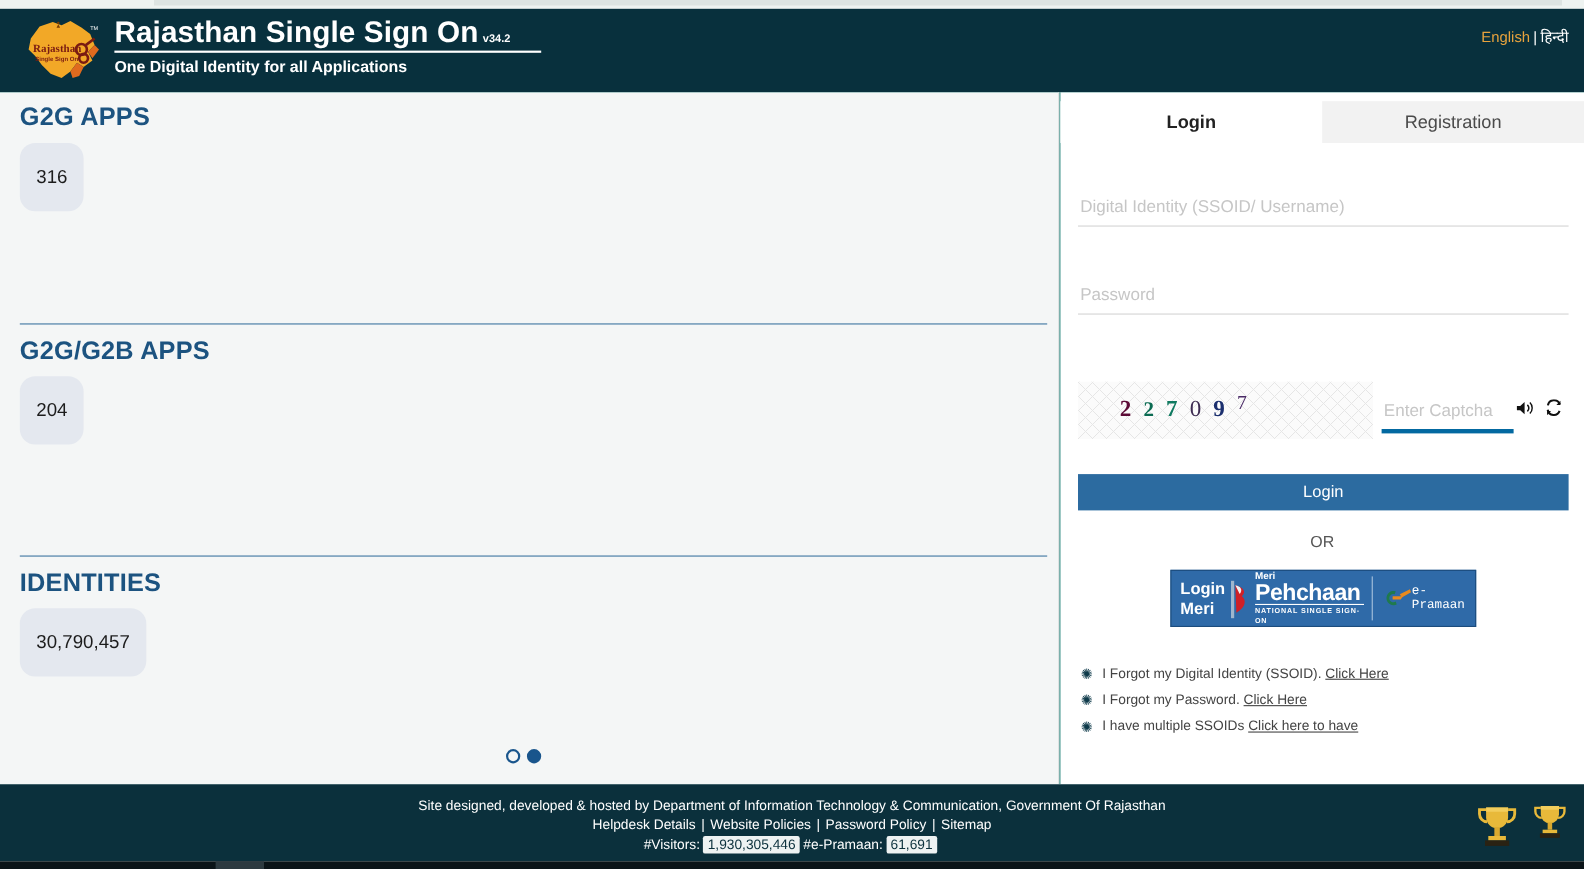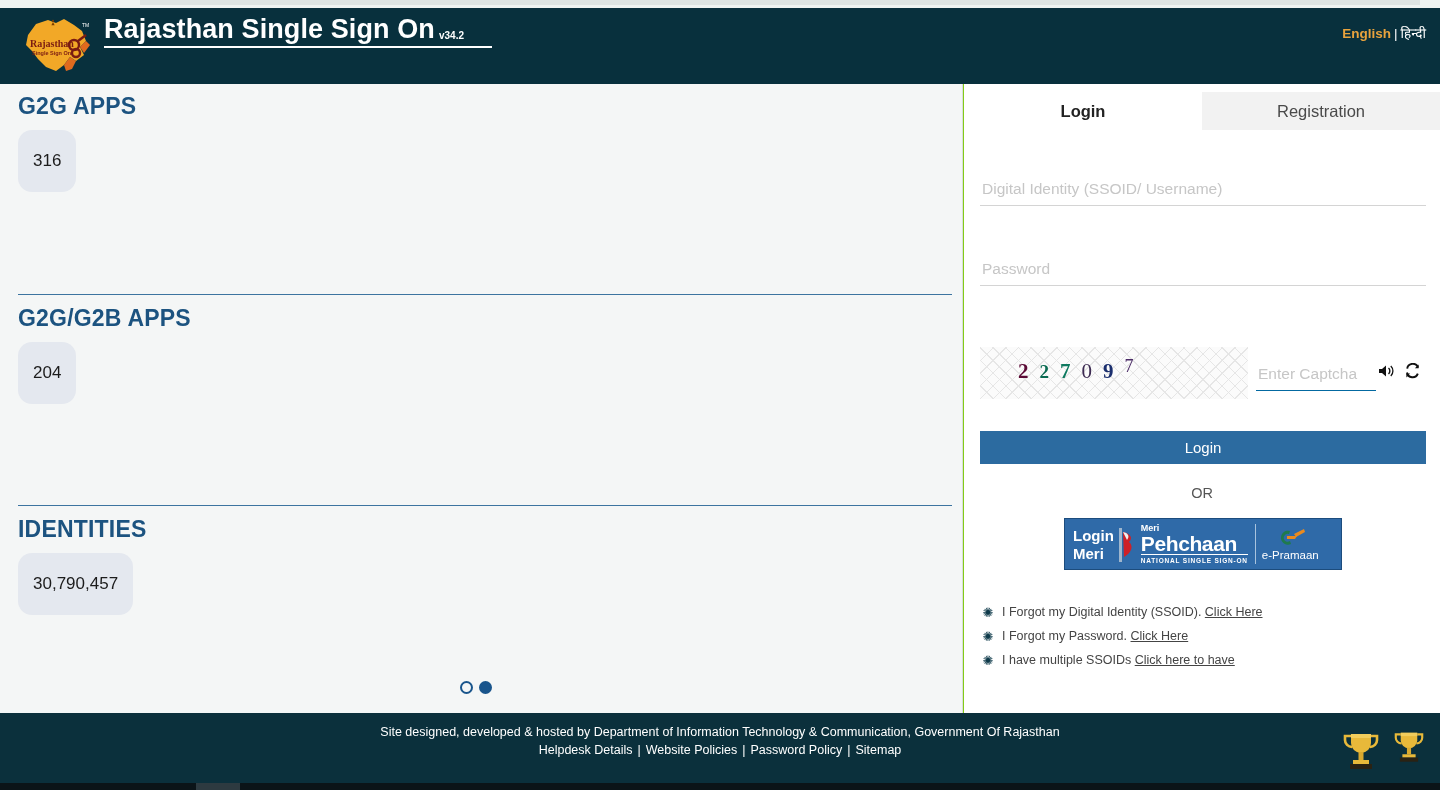--- a/index.html
+++ b/index.html
@@ -83,30 +83,30 @@
     white-space: nowrap;
   }
 
   .lang-block {
     position: absolute;
     right: 14px; top: 16px;
     font-size: 13.5px;
     color: #ffffff;
     white-space: nowrap;
   }
-  .lang-en { color: #e8a33d; text-decoration: none; font-weight: bold; }
+  .lang-en { color: #e8a33d; text-decoration: none; }
   .lang-sep { color: #ffffff; margin: 0 3px; }
   .lang-hi { color: #ffffff; text-decoration: none; }
 
   
   .body-wrap {
     position: absolute;
     top: 84px; left: 0;
     width: 1440px; height: 629px;
-    background: #84cc16;
+    background: #0f766e;
   }
 
   
   .left-panel {
     position: absolute;
     top: 0; left: 0;
     width: 963px; height: 629px;
     background: #f4f6f6;
     border-right: 1px solid #d8dcdc;
     box-sizing: border-box;
@@ -231,21 +231,21 @@
 
   .captcha-input-wrap {
     position: relative;
     margin-left: 8px;
     width: 172px;
     padding-top: 18px;
   }
   .captcha-input {
     width: 118px;
     border: none;
-    border-bottom: 1px solid #0369a1;
+    border-bottom: 4px solid #0369a1;
     outline: none;
     background: transparent;
     font-size: 15.5px;
     color: #333333;
     padding: 0 0 7px 2px;
     font-family: "Liberation Sans", sans-serif;
   }
   .captcha-input::placeholder { color: #c6c6c6; }
   .cap-icon {
     position: absolute;
@@ -312,21 +312,21 @@
   .peh-tag {
     color: #ffffff;
     font-size: 6.5px;
     font-weight: bold;
     letter-spacing: 0.8px;
     line-height: 9px;
     border-top: 1px solid #ffffff;
     padding-top: 1px;
   }
   .peh-sep { width: 1px; height: 40px; background: #a8c3de; margin: 0 6px 0 7px; }
-  .peh-epr { display: flex; flex-direction: column; align-items: center; }
+  .peh-epr { display: flex; flex-direction: row; align-items: center; font-family: Liberation Mono, monospace; }
   .peh-epr-text { color: #ffffff; font-size: 11.5px; line-height: 13px; }
 
   .help-links {
     position: absolute;
     top: 516px; left: 16px;
     width: 446px;
   }
   .help-row {
     display: flex;
     align-items: center;
@@ -419,20 +419,21 @@
         </g>
         <text x="70" y="14" font-family="Liberation Sans, sans-serif" font-size="5" fill="#ffffff">TM</text>
       </svg>
     </div>
 
     <div class="brand-block">
       <div class="brand-row">
         <div class="brand-title">Rajasthan Single Sign On</div>
         <div class="brand-version">v34.2</div>
       </div>
+      <div class="brand-sub">One Digital Identity for all Applications</div>
     </div>
 
     <div class="lang-block">
       <span class="lang-en">English</span><span class="lang-sep">|</span><span class="lang-hi">हिन्दी</span>
     </div>
   </div>
 
   <div class="body-wrap">
 
     <div class="left-panel">
@@ -561,20 +562,23 @@
       </div>
 
     </div>
   </div>
 
   <div class="footer">
     <div class="footer-center">
       <div>Site designed, developed &amp; hosted by Department of Information Technology &amp; Communication, Government Of Rajasthan</div>
       <div>
         <span class="footer-link">Helpdesk Details</span><span class="footer-sep">|</span><span class="footer-link">Website Policies</span><span class="footer-sep">|</span><span class="footer-link">Password Policy</span><span class="footer-sep">|</span><span class="footer-link">Sitemap</span>
+      </div>
+      <div>
+        <span>#Visitors:</span><span class="counter-box">1,930,305,446</span><span>#e-Pramaan:</span><span class="counter-box">61,691</span>
       </div>
     </div>
 
     <div class="trophies">
       <svg width="46" height="46" viewBox="0 0 46 46">
         <path d="M13 7 h20 v9 a10 10 0 0 1 -20 0 Z" fill="#e8b93a"></path>
         <path d="M13 7 h20 v4 h-20 Z" fill="#f2cd5c"></path>
         <path d="M13 9 h-6 v4 a7 7 0 0 0 7 7" stroke="#e8b93a" stroke-width="2.6" fill="none"></path>
         <path d="M33 9 h6 v4 a7 7 0 0 1 -7 7" stroke="#e8b93a" stroke-width="2.6" fill="none"></path>
         <rect x="20.5" y="25" width="5" height="8" fill="#d9a92f"></rect>

